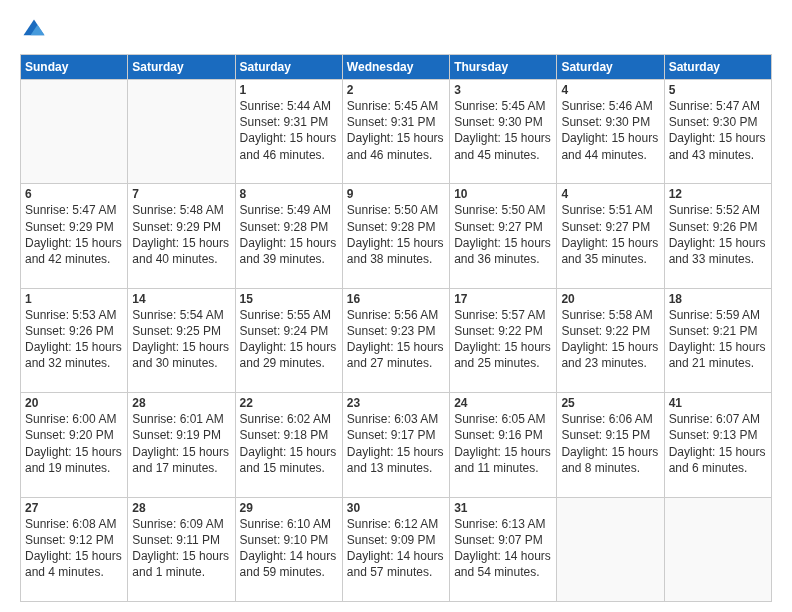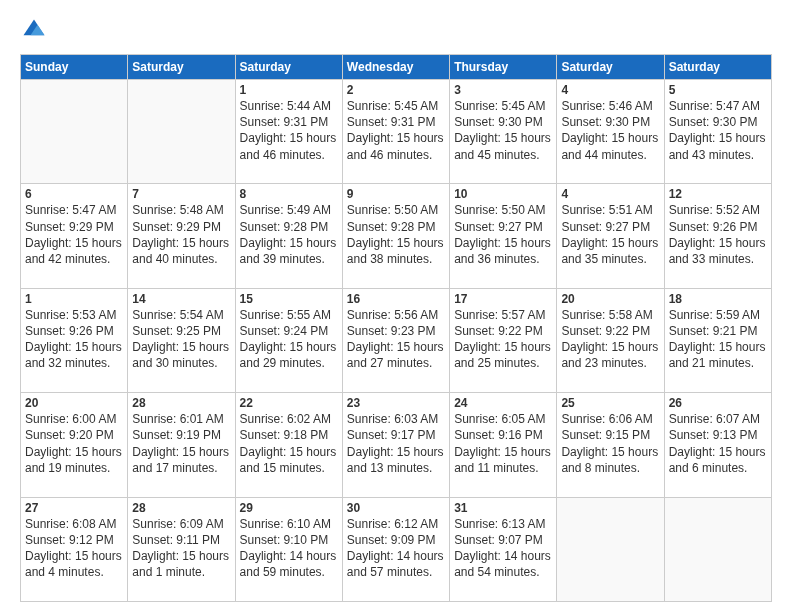--- a/index.html
+++ b/index.html
@@ -242,21 +242,21 @@
           </td>
           <td>
             <span class="day-number">24</span>
             <div class="day-info">Sunrise: 6:05 AM<br>Sunset: 9:16 PM<br>Daylight: 15 hours and 11 minutes.</div>
           </td>
           <td>
             <span class="day-number">25</span>
             <div class="day-info">Sunrise: 6:06 AM<br>Sunset: 9:15 PM<br>Daylight: 15 hours and 8 minutes.</div>
           </td>
           <td>
-            <span class="day-number">26</span>
+            <span class="day-number">41</span>
             <div class="day-info">Sunrise: 6:07 AM<br>Sunset: 9:13 PM<br>Daylight: 15 hours and 6 minutes.</div>
           </td>
         </tr>
         <tr class="last-row">
           <td>
             <span class="day-number">27</span>
             <div class="day-info">Sunrise: 6:08 AM<br>Sunset: 9:12 PM<br>Daylight: 15 hours and 4 minutes.</div>
           </td>
           <td>
             <span class="day-number">28</span>

